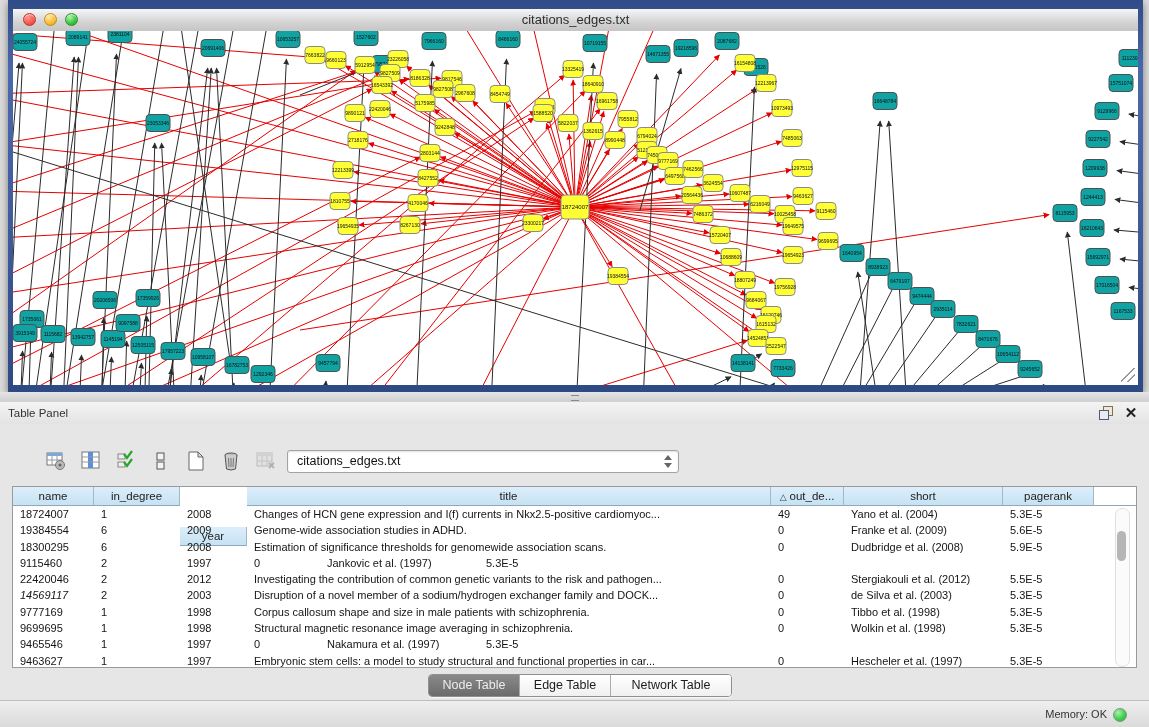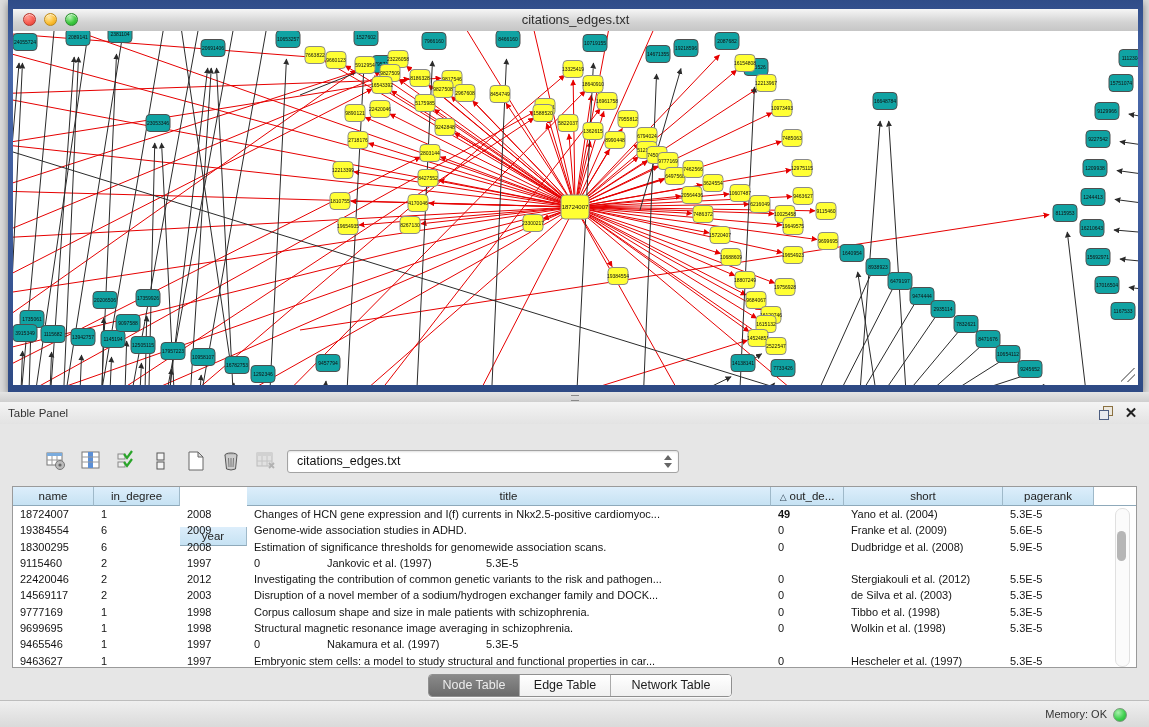--- a/index.html
+++ b/index.html
@@ -859,21 +859,21 @@
           <div class="th" style="width: 159px;"><span>short</span></div>
           <div class="th" style="width: 91px;"><span>pagerank</span></div>
           <div class="th" style="flex: 1 1 0%; background: rgb(255, 255, 255); border-right: none;"></div>
         </div>
       <div class="tbody" id="tbody">
           <div class="tr">
             <div class="td" style="width: 81px;">18724007</div>
             <div class="td" style="width: 86px;">1</div>
             <div class="td" style="width: 67px;">2008</div>
             <div class="td" style="width: 524px;">Changes of HCN gene expression and I(f) currents in Nkx2.5-positive cardiomyoc...</div>
-            <div class="td" style="width: 73px; font-weight: bold;">49</div>
+            <div class="td" style="width: 73px;">49</div>
             <div class="td" style="width: 159px;">Yano et al. (2004)</div>
             <div class="td" style="width: 91px;">5.3E-5</div>
           </div>
           <div class="tr">
             <div class="td" style="width: 81px;">19384554</div>
             <div class="td" style="width: 86px;">6</div>
             <div class="td" style="width: 67px;">2009</div>
             <div class="td" style="width: 524px;">Genome-wide association studies in ADHD.</div>
             <div class="td" style="width: 73px;">0</div>
             <div class="td" style="width: 159px;">Franke et al. (2009)</div>
@@ -899,21 +899,21 @@
           <div class="tr">
             <div class="td" style="width: 81px;">22420046</div>
             <div class="td" style="width: 86px;">2</div>
             <div class="td" style="width: 67px;">2012</div>
             <div class="td" style="width: 524px;">Investigating the contribution of common genetic variants to the risk and pathogen...</div>
             <div class="td" style="width: 73px;">0</div>
             <div class="td" style="width: 159px;">Stergiakouli et al. (2012)</div>
             <div class="td" style="width: 91px;">5.5E-5</div>
           </div>
           <div class="tr">
-            <div class="td" style="width: 81px;">14569117</div>
+            <div class="td" style="width: 81px; font-style: italic;">14569117</div>
             <div class="td" style="width: 86px;">2</div>
             <div class="td" style="width: 67px;">2003</div>
             <div class="td" style="width: 524px;">Disruption of a novel member of a sodium/hydrogen exchanger family and DOCK...</div>
             <div class="td" style="width: 73px;">0</div>
             <div class="td" style="width: 159px;">de Silva et al. (2003)</div>
             <div class="td" style="width: 91px;">5.3E-5</div>
           </div>
           <div class="tr">
             <div class="td" style="width: 81px;">9777169</div>
             <div class="td" style="width: 86px;">1</div>

